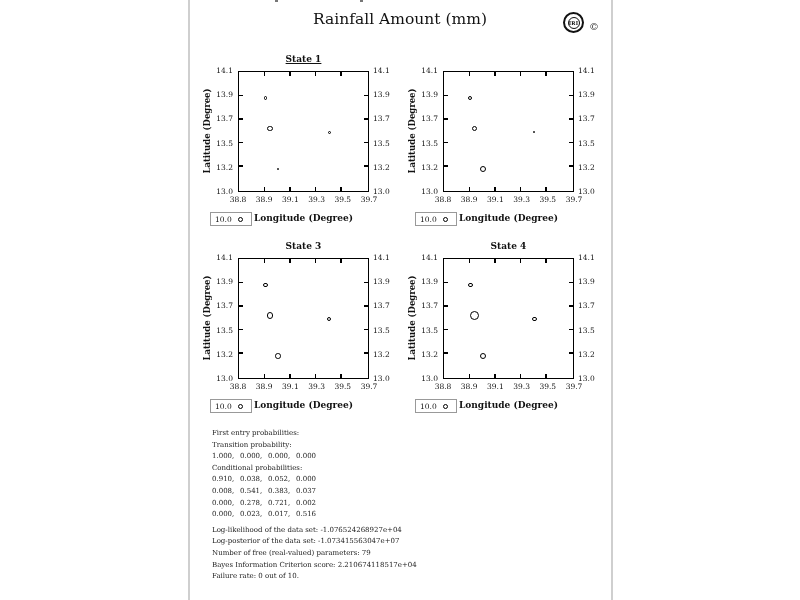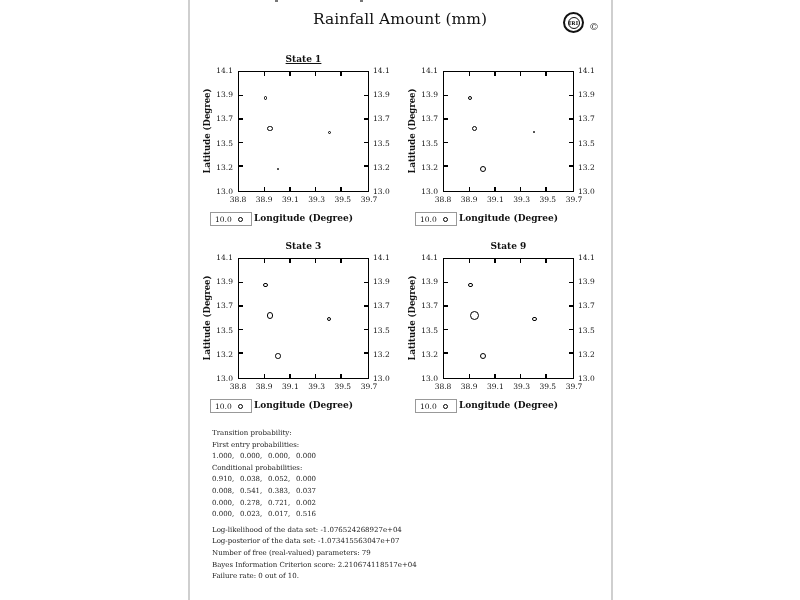--- a/index.html
+++ b/index.html
@@ -188,21 +188,21 @@
       <div class="xtick-label" style="left: 276.4px; top: 382px;">39.1</div>
       <div class="xtick-label" style="left: 302.6px; top: 382px;">39.3</div>
       <div class="xtick-label" style="left: 328.8px; top: 382px;">39.5</div>
       <div class="xtick-label" style="left: 355px; top: 382px;">39.7</div>
       <div class="axis-ylabel" style="left: 147px; top: 312.5px;">Latitude (Degree)</div>
       <div class="axis-xlabel" style="left: 238px; top: 400px; width: 131px;">Longitude (Degree)</div>
       <div class="legend-box" style="left: 210px; top: 399px;">
         <span class="legend-value">10.0</span>
         <span class="legend-circle"></span>
       </div>
-      <div class="plot-title" style="left: 443px; top: 241px; width: 131px;">State 9</div>
+      <div class="plot-title" style="left: 443px; top: 241px; width: 131px;">State 4</div>
       <div class="plot-box" style="left: 443px; top: 258px; width: 131px; height: 121px;">
         <div class="tick" style="left: 24.73px; bottom: 0px; width: 1.5px; height: 4px;"></div>
         <div class="tick" style="left: 24.73px; top: 0px; width: 1.5px; height: 4px;"></div>
         <div class="tick" style="top: 22.73px; left: 0px; width: 4px; height: 1.5px;"></div>
         <div class="tick" style="top: 22.73px; right: 0px; width: 4px; height: 1.5px;"></div>
         <div class="tick" style="left: 50.21px; bottom: 0px; width: 1.5px; height: 4px;"></div>
         <div class="tick" style="left: 50.21px; top: 0px; width: 1.5px; height: 4px;"></div>
         <div class="tick" style="top: 46.21px; left: 0px; width: 4px; height: 1.5px;"></div>
         <div class="tick" style="top: 46.21px; right: 0px; width: 4px; height: 1.5px;"></div>
         <div class="tick" style="left: 75.69px; bottom: 0px; width: 1.5px; height: 4px;"></div>
@@ -238,22 +238,22 @@
       <div class="xtick-label" style="left: 560px; top: 382px;">39.7</div>
       <div class="axis-ylabel" style="left: 352px; top: 312.5px;">Latitude (Degree)</div>
       <div class="axis-xlabel" style="left: 443px; top: 400px; width: 131px;">Longitude (Degree)</div>
       <div class="legend-box" style="left: 415px; top: 399px;">
         <span class="legend-value">10.0</span>
         <span class="legend-circle"></span>
       </div>
     </div>
 
   <div class="stats" id="stats">
+      <div class="stats-line">First entry probabilities:</div>
       <div class="stats-line">Transition probability:</div>
-      <div class="stats-line">First entry probabilities:</div>
       <div class="stats-line"><span class="cell">1.000,</span><span class="cell">0.000,</span><span class="cell">0.000,</span><span class="cell">0.000</span></div>
       <div class="stats-line">Conditional probabilities:</div>
       <div class="stats-line"><span class="cell">0.910,</span><span class="cell">0.038,</span><span class="cell">0.052,</span><span class="cell">0.000</span></div>
       <div class="stats-line"><span class="cell">0.008,</span><span class="cell">0.541,</span><span class="cell">0.383,</span><span class="cell">0.037</span></div>
       <div class="stats-line"><span class="cell">0.000,</span><span class="cell">0.278,</span><span class="cell">0.721,</span><span class="cell">0.002</span></div>
       <div class="stats-line"><span class="cell">0.000,</span><span class="cell">0.023,</span><span class="cell">0.017,</span><span class="cell">0.516</span></div>
       <div class="stats-line gap">Log-likelihood of the data set: -1.076524268927e+04</div>
       <div class="stats-line">Log-posterior of the data set: -1.073415563047e+07</div>
       <div class="stats-line">Number of free (real-valued) parameters: 79</div>
       <div class="stats-line">Bayes Information Criterion score: 2.210674118517e+04</div>

